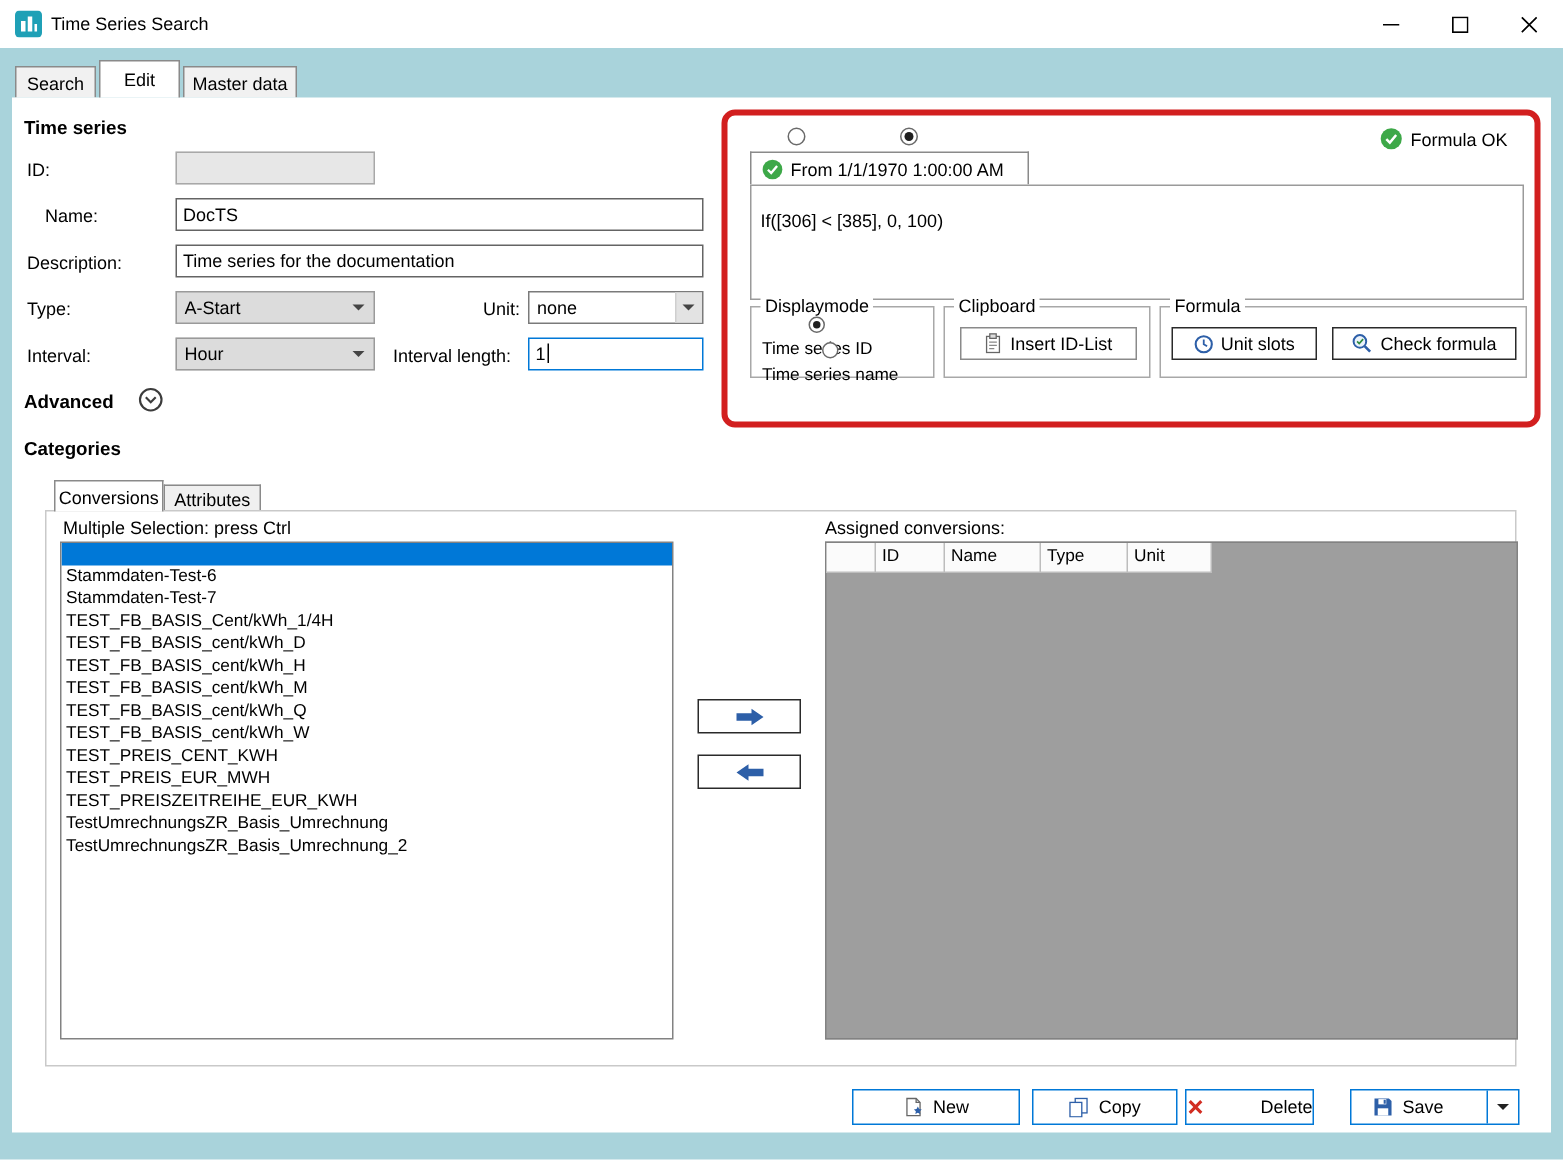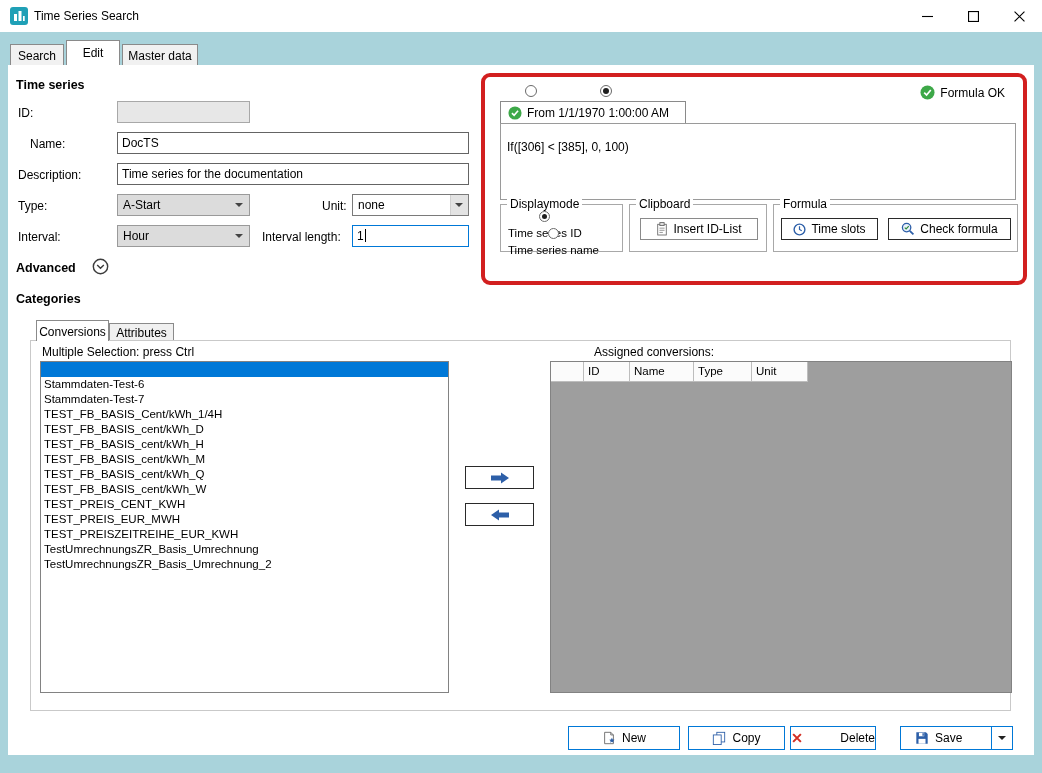--- a/index.html
+++ b/index.html
@@ -196,21 +196,21 @@
         </div>
       </div>
 
       <div class="groupbox" style="left:288px; width:245px;">
         <span class="legend">Formula</span>
         <div class="gb-btn" style="left:7px; top:13px; width:97px; border:1px solid #2a2a2a;">
           <svg width="13" height="13" viewBox="0 0 14 14">
               <circle cx="7" cy="7" r="5.8" fill="#fff" stroke="#2d5fa8" stroke-width="1.5"></circle>
               <path d="M7 3.5 V7 L9.4 8.4" stroke="#2d5fa8" stroke-width="1.3" fill="none"></path>
             </svg>
-          <span>Time slots</span>
+          <span>Unit slots</span>
         </div>
         <div class="gb-btn" style="left:114px; top:13px; width:123px; border:1px solid #2a2a2a;">
           <svg width="14" height="14" viewBox="0 0 15 15">
               <circle cx="6" cy="6" r="4.5" fill="#eaf2fb" stroke="#2d5fa8" stroke-width="1.4"></circle>
               <path d="M9.4 9.4 L13.3 13.3" stroke="#2d5fa8" stroke-width="1.9"></path>
               <path d="M4 6 l1.5 1.5 L8.3 4.4" stroke="#2d8a3e" stroke-width="1.2" fill="none"></path>
             </svg>
           <span>Check formula</span>
         </div>
       </div>
@@ -242,21 +242,21 @@
       <svg width="22" height="14" viewBox="0 0 22 14">
           <path d="M2 4.5 h10 V1.5 L20 7 L12 12.5 V9.5 H2 z" fill="#2d5fa8"></path>
         </svg>
     </div>
     <div class="transfer-btn" style="top:438px;">
       <svg width="22" height="14" viewBox="0 0 22 14">
           <path d="M20 4.5 h-10 V1.5 L2 7 L10 12.5 V9.5 h10 z" fill="#2d5fa8"></path>
         </svg>
     </div>
 
-    <div class="flabel" style="left:542px; top:280px;margin-left:44px;">Assigned conversions:</div>
+    <div class="flabel" style="left:542px; top:280px;">Assigned conversions:</div>
     <div class="grid">
       <div class="grid-header">
           <div class="th col0"></div>
           <div class="th col1">ID</div>
           <div class="th col2">Name</div>
           <div class="th col3">Type</div>
           <div class="th col4">Unit</div>
         </div>
     </div>
 

